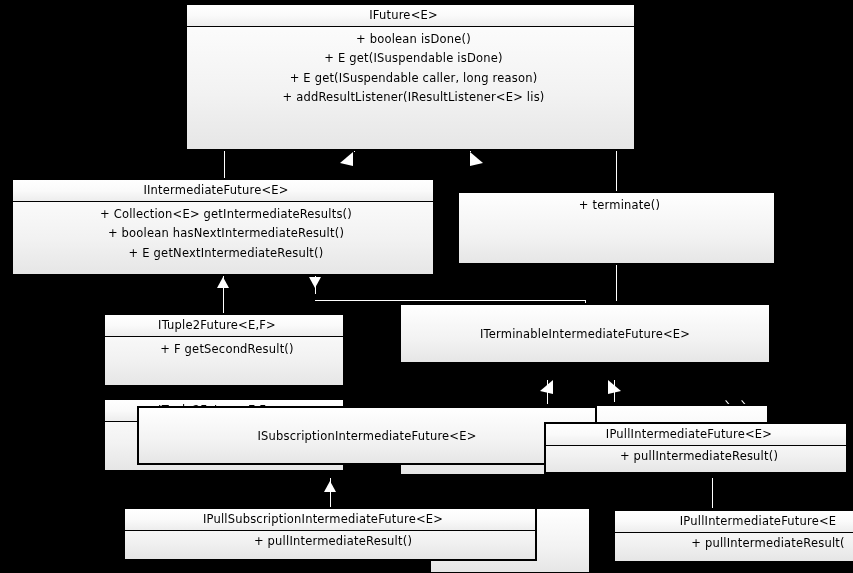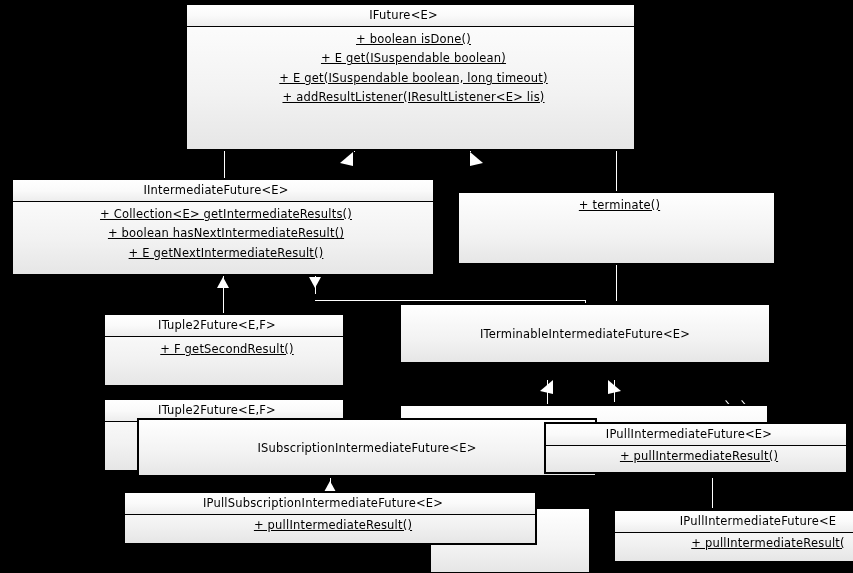--- a/index.html
+++ b/index.html
@@ -42,21 +42,20 @@
     border-bottom: none;
     background: none;
     height: 100%;
     display: flex;
     align-items: center;
     justify-content: center;
     padding: 0 6px;
   }
   .uml-members {
     padding: 3px 0 4px 6px;
-    text-decoration: underline;
   }
   .uml-member {
     text-align: center;
     font-size: 11.5px;
     color: #000000;
     letter-spacing: 0.2px;
     line-height: 1.68;
     white-space: nowrap;
     overflow: hidden;
   }
@@ -135,22 +134,22 @@
   <div class="arrow arrow-up" style="left:217px; top:277px;"></div>
   <div class="arrow arrow-down" style="left:309px; top:277px;"></div>
   <div class="arrow arrow-nw" style="left:540px; top:380px;"></div>
   <div class="arrow arrow-ne" style="left:608px; top:380px;"></div>
   <div class="arrow arrow-up" style="left:324px; top:481px;"></div>
 
   <div class="uml-class" style="left:186px; top:4px; width:449px; height:146px; z-index:5;">
     <div class="uml-name">IFuture&lt;E&gt;</div>
     <div class="uml-members">
       <div class="uml-member">+ boolean isDone()</div>
-      <div class="uml-member">+ E get(ISuspendable boolean)</div>
-      <div class="uml-member">+ E get(ISuspendable boolean, long timeout)</div>
+      <div class="uml-member">+ E get(ISuspendable isDone)</div>
+      <div class="uml-member">+ E get(ISuspendable caller, long reason)</div>
       <div class="uml-member">+ addResultListener(IResultListener&lt;E&gt; lis)</div>
     </div>
   </div>
 
   <div class="uml-class" style="left:12px; top:179px; width:422px; height:96px; z-index:5;">
     <div class="uml-name">IIntermediateFuture&lt;E&gt;</div>
     <div class="uml-members">
       <div class="uml-member">+ Collection&lt;E&gt; getIntermediateResults()</div>
       <div class="uml-member">+ boolean hasNextIntermediateResult()</div>
       <div class="uml-member">+ E getNextIntermediateResult()</div>
@@ -176,36 +175,36 @@
 
   <div class="uml-class" style="left:104px; top:399px; width:240px; height:72px; z-index:6;">
     <div class="uml-name">ITuple2Future&lt;E,F&gt;</div>
     <div class="uml-members"></div>
   </div>
 
   <div class="uml-class no-members" style="left:400px; top:405px; width:368px; height:70px; z-index:6;">
     <div class="uml-name" style="text-align:left; padding-left:140px;">le</div>
   </div>
 
-  <div class="uml-class no-members" style="left:138px; top:419px; width:458px; height:57px; z-index:8;">
+  <div class="uml-class no-members" style="left:138px; top:407px; width:458px; height:57px; z-index:8;">
     <div class="uml-name">ISubscriptionIntermediateFuture&lt;E&gt;</div>
   </div>
 
   <div class="uml-class" style="left:545px; top:423px; width:302px; height:50px; z-index:8;">
     <div class="uml-name">IPullIntermediateFuture&lt;E&gt;</div>
     <div class="uml-members" style="padding-top:2px;">
       <div class="uml-member" style="line-height:1.4;">+ pullIntermediateResult()</div>
     </div>
   </div>
 
   <div class="uml-class no-members" style="left:430px; top:508px; width:160px; height:65px; z-index:6;">
     <div class="uml-name"></div>
   </div>
 
-  <div class="uml-class" style="left:124px; top:492px; width:412px; height:52px; z-index:9;">
+  <div class="uml-class" style="left:124px; top:508px; width:412px; height:52px; z-index:9;">
     <div class="uml-name">IPullSubscriptionIntermediateFuture&lt;E&gt;</div>
     <div class="uml-members" style="padding-top:2px;">
       <div class="uml-member" style="line-height:1.4;">+ pullIntermediateResult()</div>
     </div>
   </div>
 
   <div class="uml-class" style="left:614px; top:510px; width:302px; height:52px; z-index:9;">
     <div class="uml-name">IPullIntermediateFuture&lt;E</div>
     <div class="uml-members" style="padding-top:2px;">
       <div class="uml-member" style="line-height:1.4;">+ pullIntermediateResult(</div>

